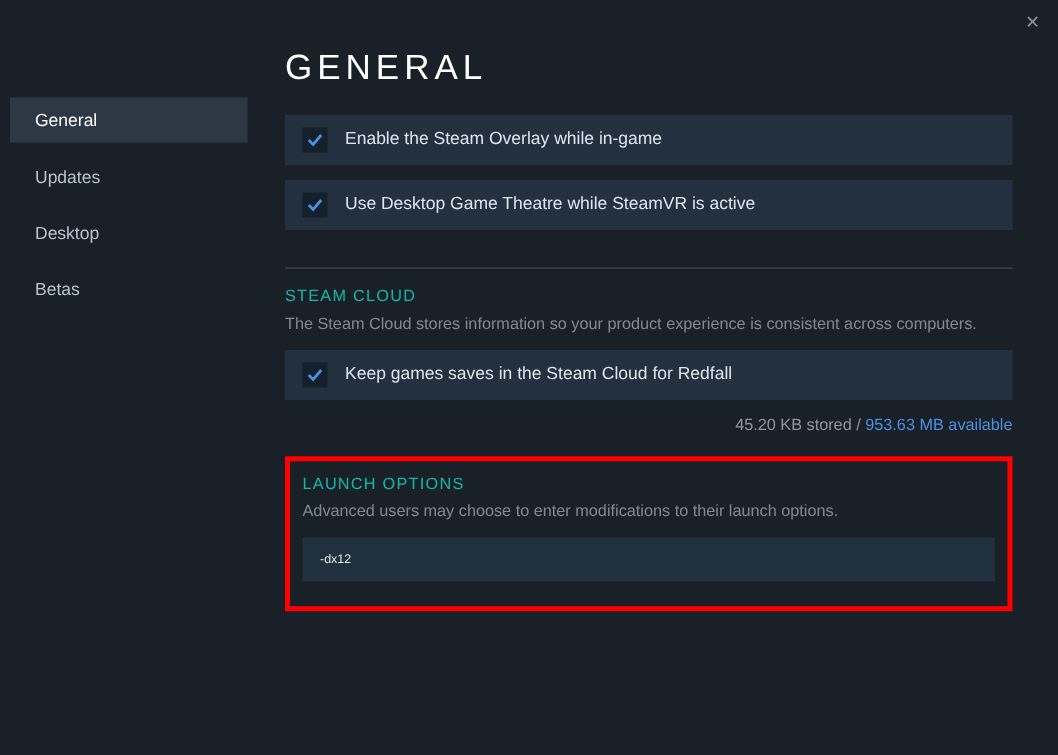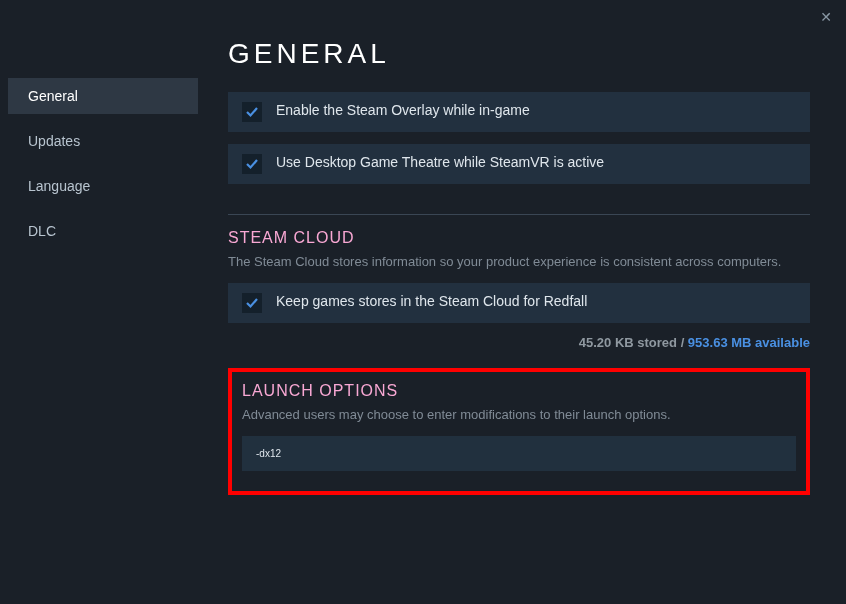--- a/index.html
+++ b/index.html
@@ -75,38 +75,37 @@
   .option-label {
     font-size: 14px;
     color: #dfe6ec;
   }
   .section-divider {
     border: none;
     border-top: 1px solid #3a4654;
     margin: 30px 0 14px 0;
   }
   .section-heading {
-    font-size: 16px;
+    font-size: 13px;
     letter-spacing: 1px;
-    color: #f9a8d4;
+    color: #14b8a6;
     margin-bottom: 6px;
   }
   .section-desc {
     font-size: 13px;
     color: #808b96;
     margin-bottom: 12px;
     line-height: 1.4;
   }
   .storage-line {
     text-align: right;
     font-size: 13px;
     color: #8f98a0;
     margin-top: 10px;
     margin-bottom: 18px;
-    font-weight: bold;
   }
   .storage-link {
     color: #4a90e2;
   }
   .highlight-box {
     border: 4px solid #ff0000;
     padding: 10px 10px 20px 10px;
     margin-top: 4px;
   }
   .launch-input {
@@ -123,22 +122,22 @@
 </head>
 <body>
 
 <div class="close-btn">✕</div>
 
 <div class="window">
 
   <div class="sidebar">
     <div class="sidebar-item active">General</div>
     <div class="sidebar-item">Updates</div>
-    <div class="sidebar-item">Language</div>
-    <div class="sidebar-item">DLC</div>
+    <div class="sidebar-item">Desktop</div>
+    <div class="sidebar-item">Betas</div>
   </div>
 
   <div class="main">
     <h1 class="page-title">GENERAL</h1>
 
     <div class="option-row">
       <div class="checkbox">
         <svg width="14" height="14" viewBox="0 0 14 14">
             <path d="M2 7 L5.5 10.5 L12 3" stroke="#4a90e2" stroke-width="2.2" fill="none"></path>
           </svg>
@@ -159,21 +158,21 @@
 
     <div class="section-heading">STEAM CLOUD</div>
     <div class="section-desc">The Steam Cloud stores information so your product experience is consistent across computers.</div>
 
     <div class="option-row">
       <div class="checkbox">
         <svg width="14" height="14" viewBox="0 0 14 14">
             <path d="M2 7 L5.5 10.5 L12 3" stroke="#4a90e2" stroke-width="2.2" fill="none"></path>
           </svg>
       </div>
-      <span class="option-label">Keep games stores in the Steam Cloud for Redfall</span>
+      <span class="option-label">Keep games saves in the Steam Cloud for Redfall</span>
     </div>
 
     <div class="storage-line">
       <span>45.20 KB stored</span><span> / </span><span class="storage-link">953.63 MB available</span>
     </div>
 
     <div class="highlight-box">
       <div class="section-heading">LAUNCH OPTIONS</div>
       <div class="section-desc">Advanced users may choose to enter modifications to their launch options.</div>
       <input type="text" class="launch-input" value="-dx12" style="">

